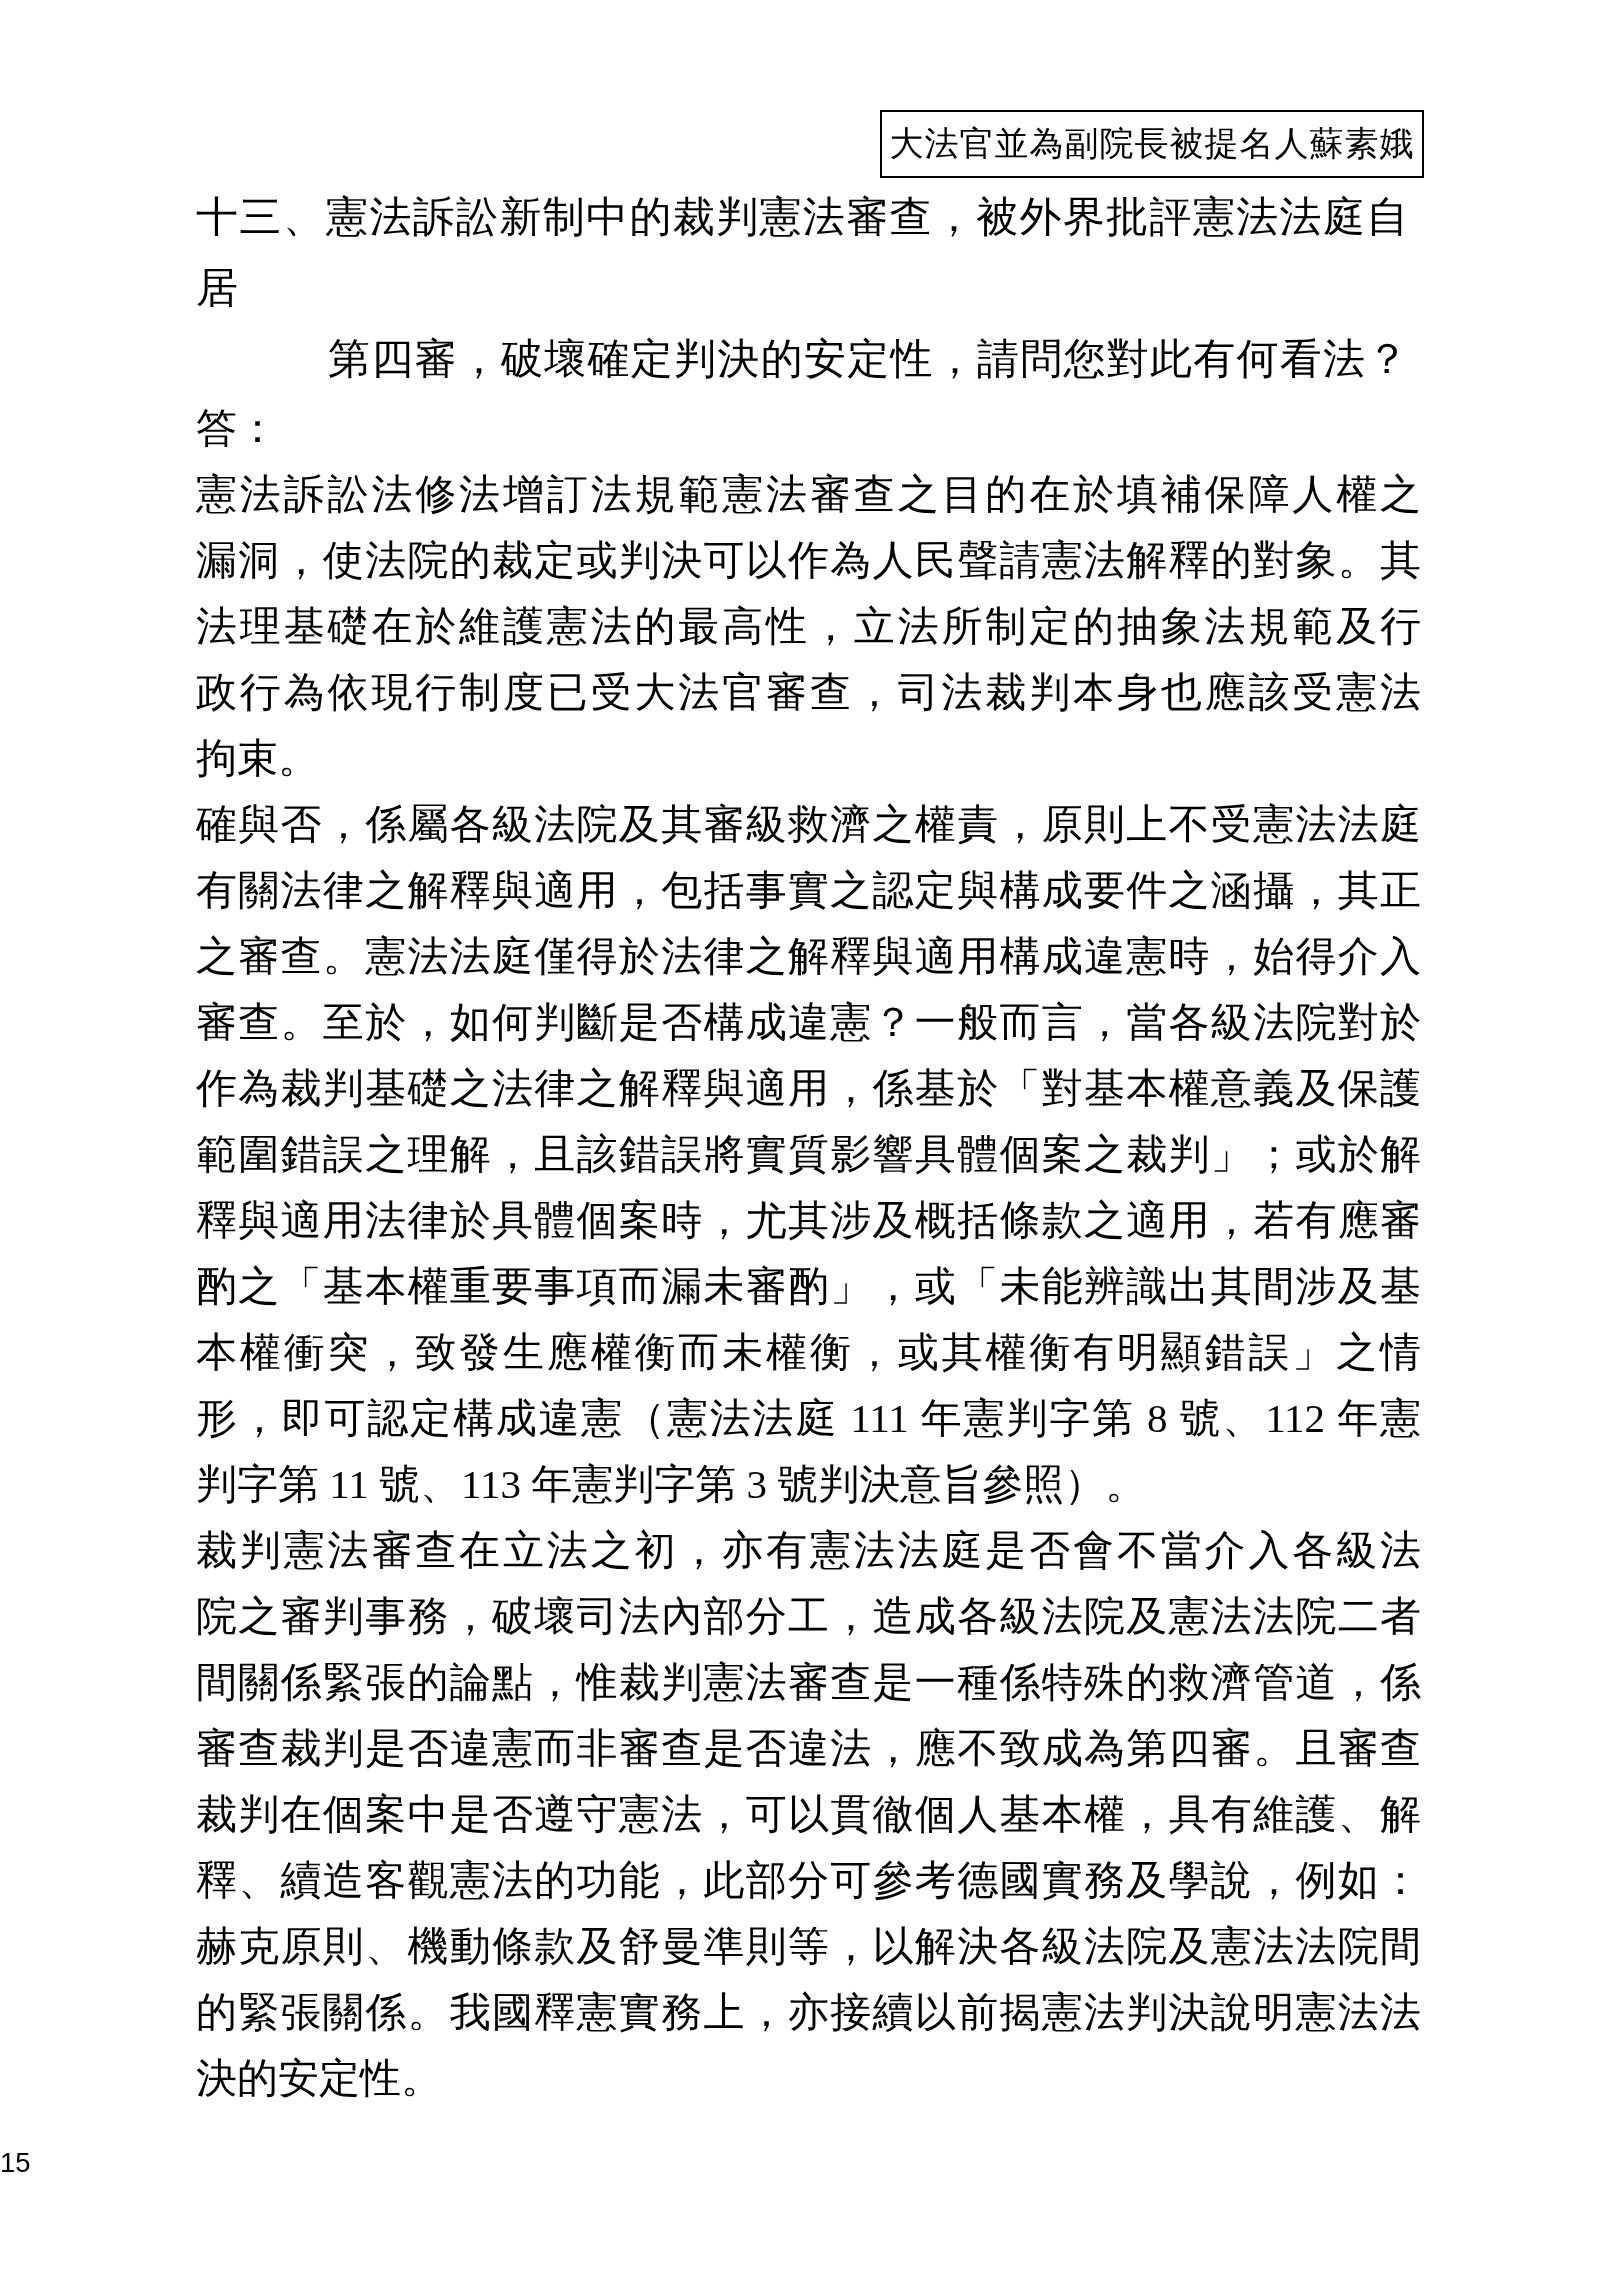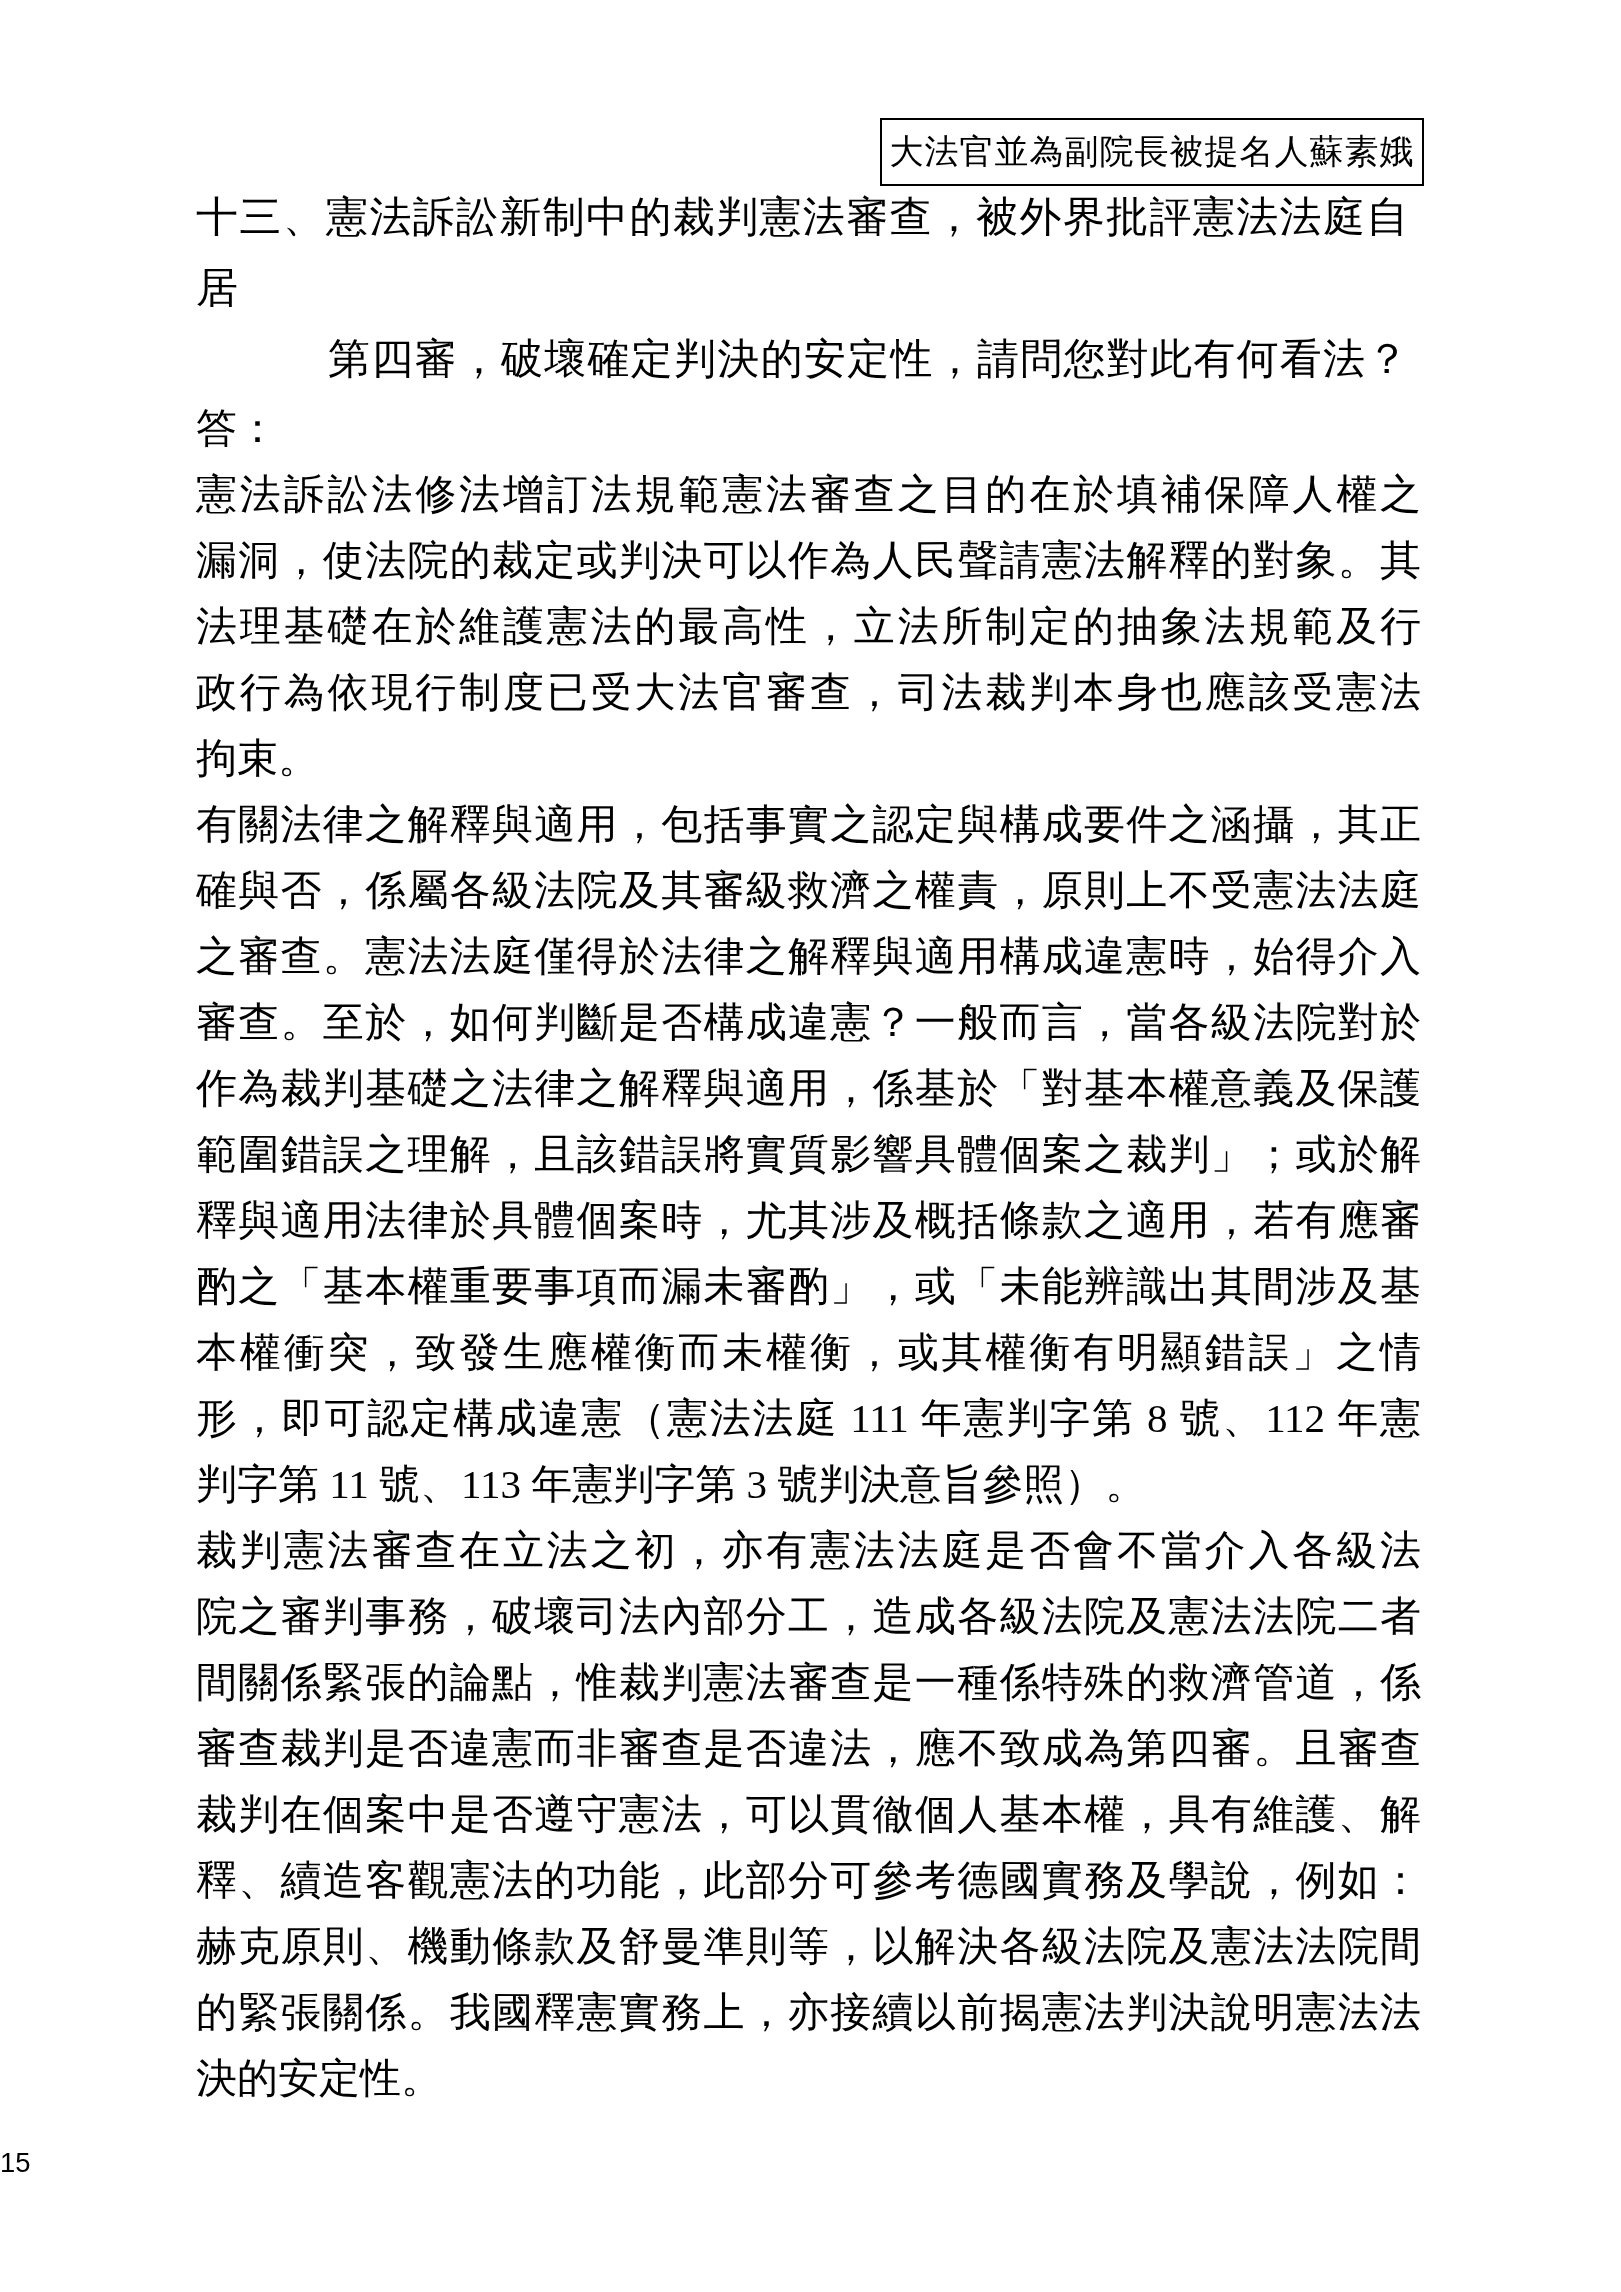--- a/index.html
+++ b/index.html
@@ -8,21 +8,21 @@
     width: 1621px;
     height: 2293px;
     background: #ffffff;
     color: #000000;
     font-family: "Liberation Serif", "DejaVu Serif", serif;
     overflow: hidden;
   }
   .banner {
     position: absolute;
     left: 880px;
-    top: 118px;
+    top: 110px;
     width: 544px;
     height: 68px;
     border: 2.9px solid #000000;
     box-sizing: border-box;
     display: flex;
     align-items: center;
     justify-content: center;
     font-size: 34px;
     letter-spacing: 1px;
     white-space: nowrap;
@@ -87,22 +87,22 @@
 
     <div>
       <div class="bline">憲法訴訟法修法增訂法規範憲法審查之目的在於填補保障人權之</div>
       <div class="bline">漏洞，使法院的裁定或判決可以作為人民聲請憲法解釋的對象。其</div>
       <div class="bline">法理基礎在於維護憲法的最高性，立法所制定的抽象法規範及行</div>
       <div class="bline">政行為依現行制度已受大法官審查，司法裁判本身也應該受憲法</div>
       <div class="bline last">拘束。</div>
     </div>
 
     <div>
+      <div class="bline">確與否，係屬各級法院及其審級救濟之權責，原則上不受憲法法庭</div>
       <div class="bline">有關法律之解釋與適用，包括事實之認定與構成要件之涵攝，其正</div>
-      <div class="bline">確與否，係屬各級法院及其審級救濟之權責，原則上不受憲法法庭</div>
       <div class="bline">之審查。憲法法庭僅得於法律之解釋與適用構成違憲時，始得介入</div>
       <div class="bline">審查。至於，如何判斷是否構成違憲？一般而言，當各級法院對於</div>
       <div class="bline">作為裁判基礎之法律之解釋與適用，係基於「對基本權意義及保護</div>
       <div class="bline">範圍錯誤之理解，且該錯誤將實質影響具體個案之裁判」；或於解</div>
       <div class="bline">釋與適用法律於具體個案時，尤其涉及概括條款之適用，若有應審</div>
       <div class="bline">酌之「基本權重要事項而漏未審酌」，或「未能辨識出其間涉及基</div>
       <div class="bline">本權衝突，致發生應權衡而未權衡，或其權衡有明顯錯誤」之情</div>
       <div class="bline">形，即可認定構成違憲（憲法法庭 111 年憲判字第 8 號、112 年憲</div>
       <div class="bline last">判字第 11 號、113 年憲判字第 3 號判決意旨參照）。</div>
     </div>

